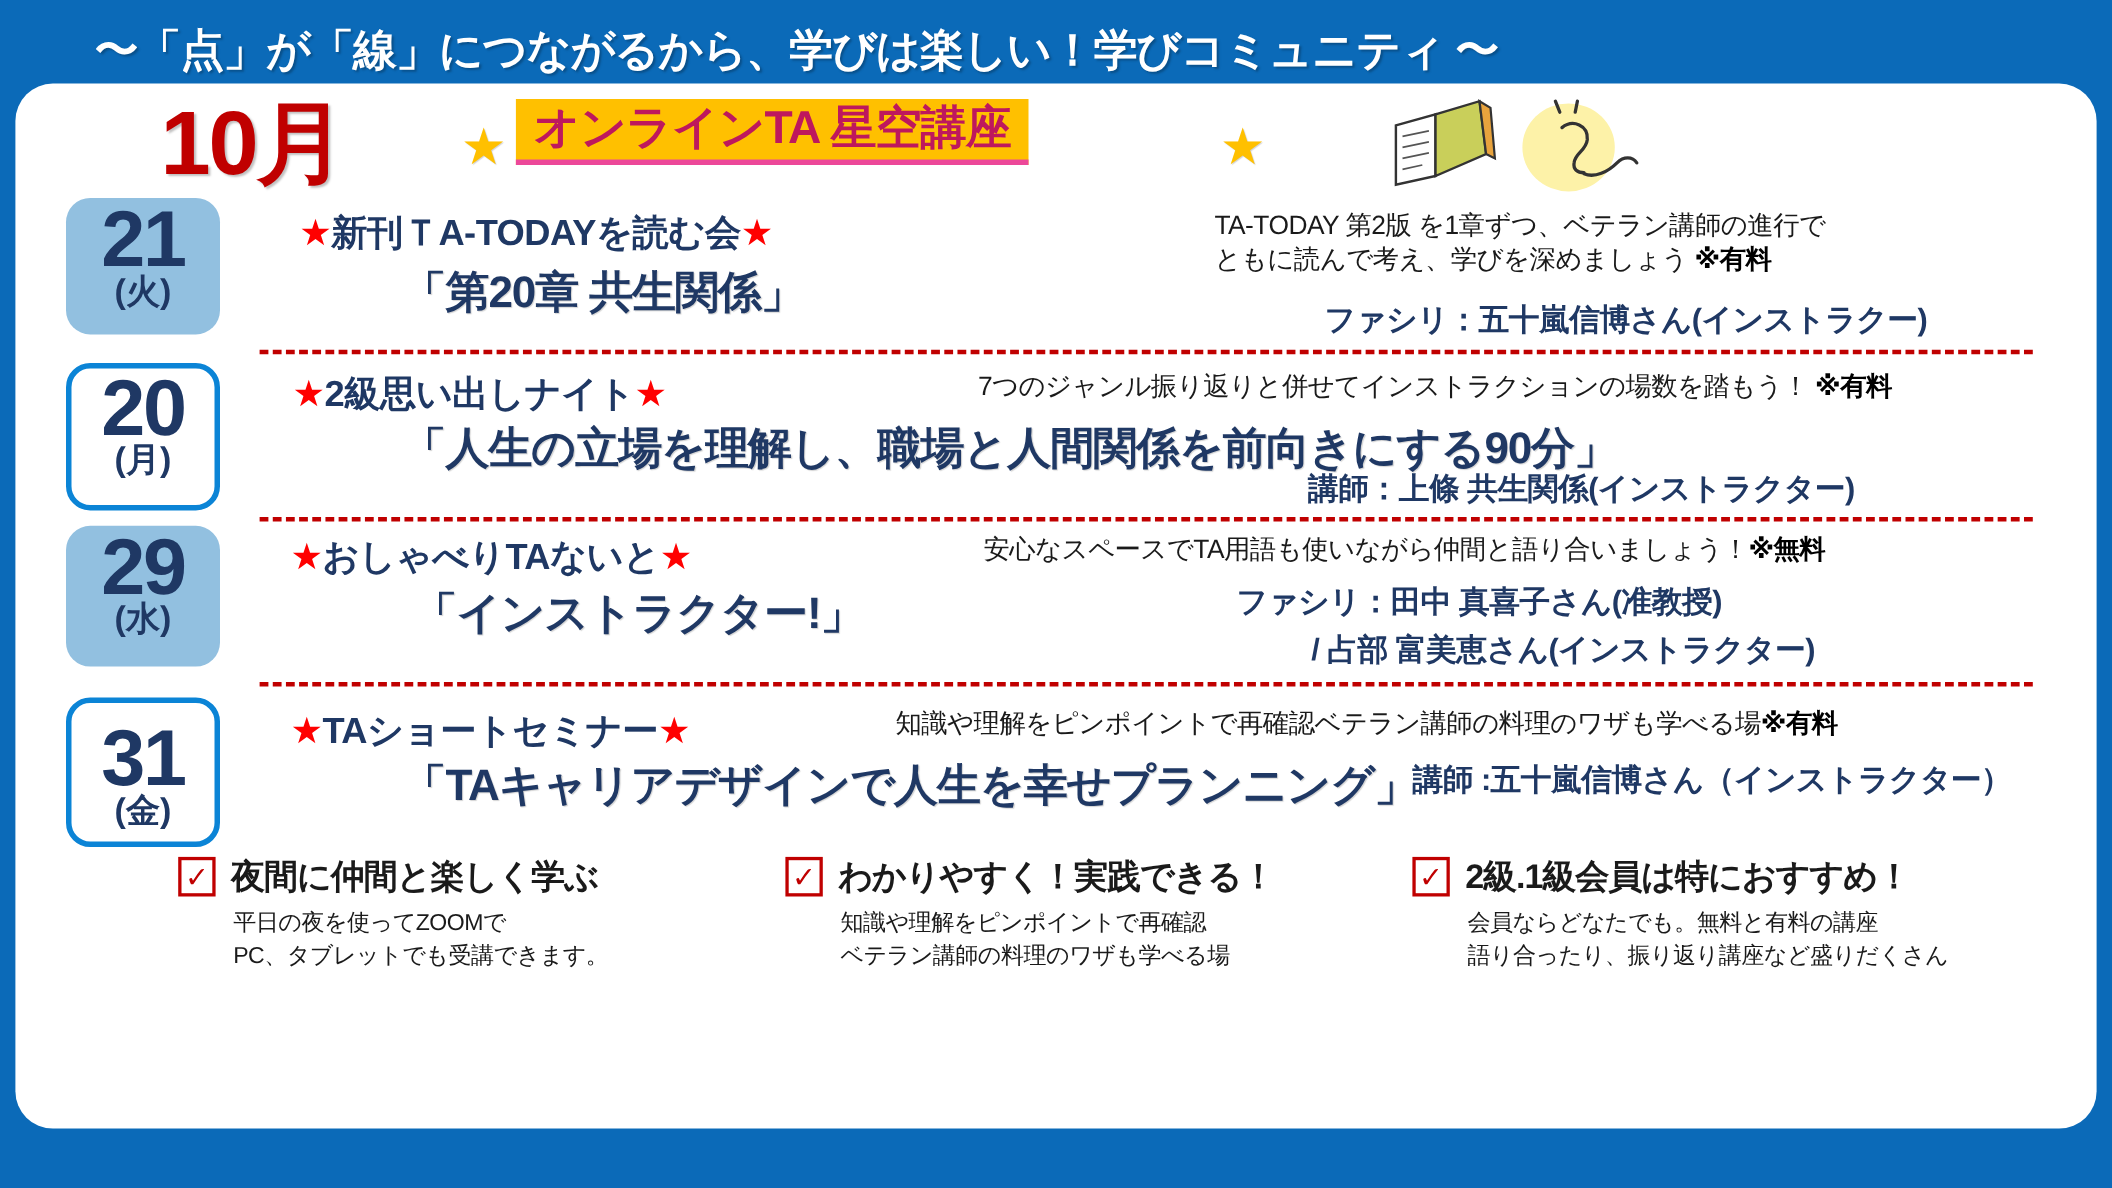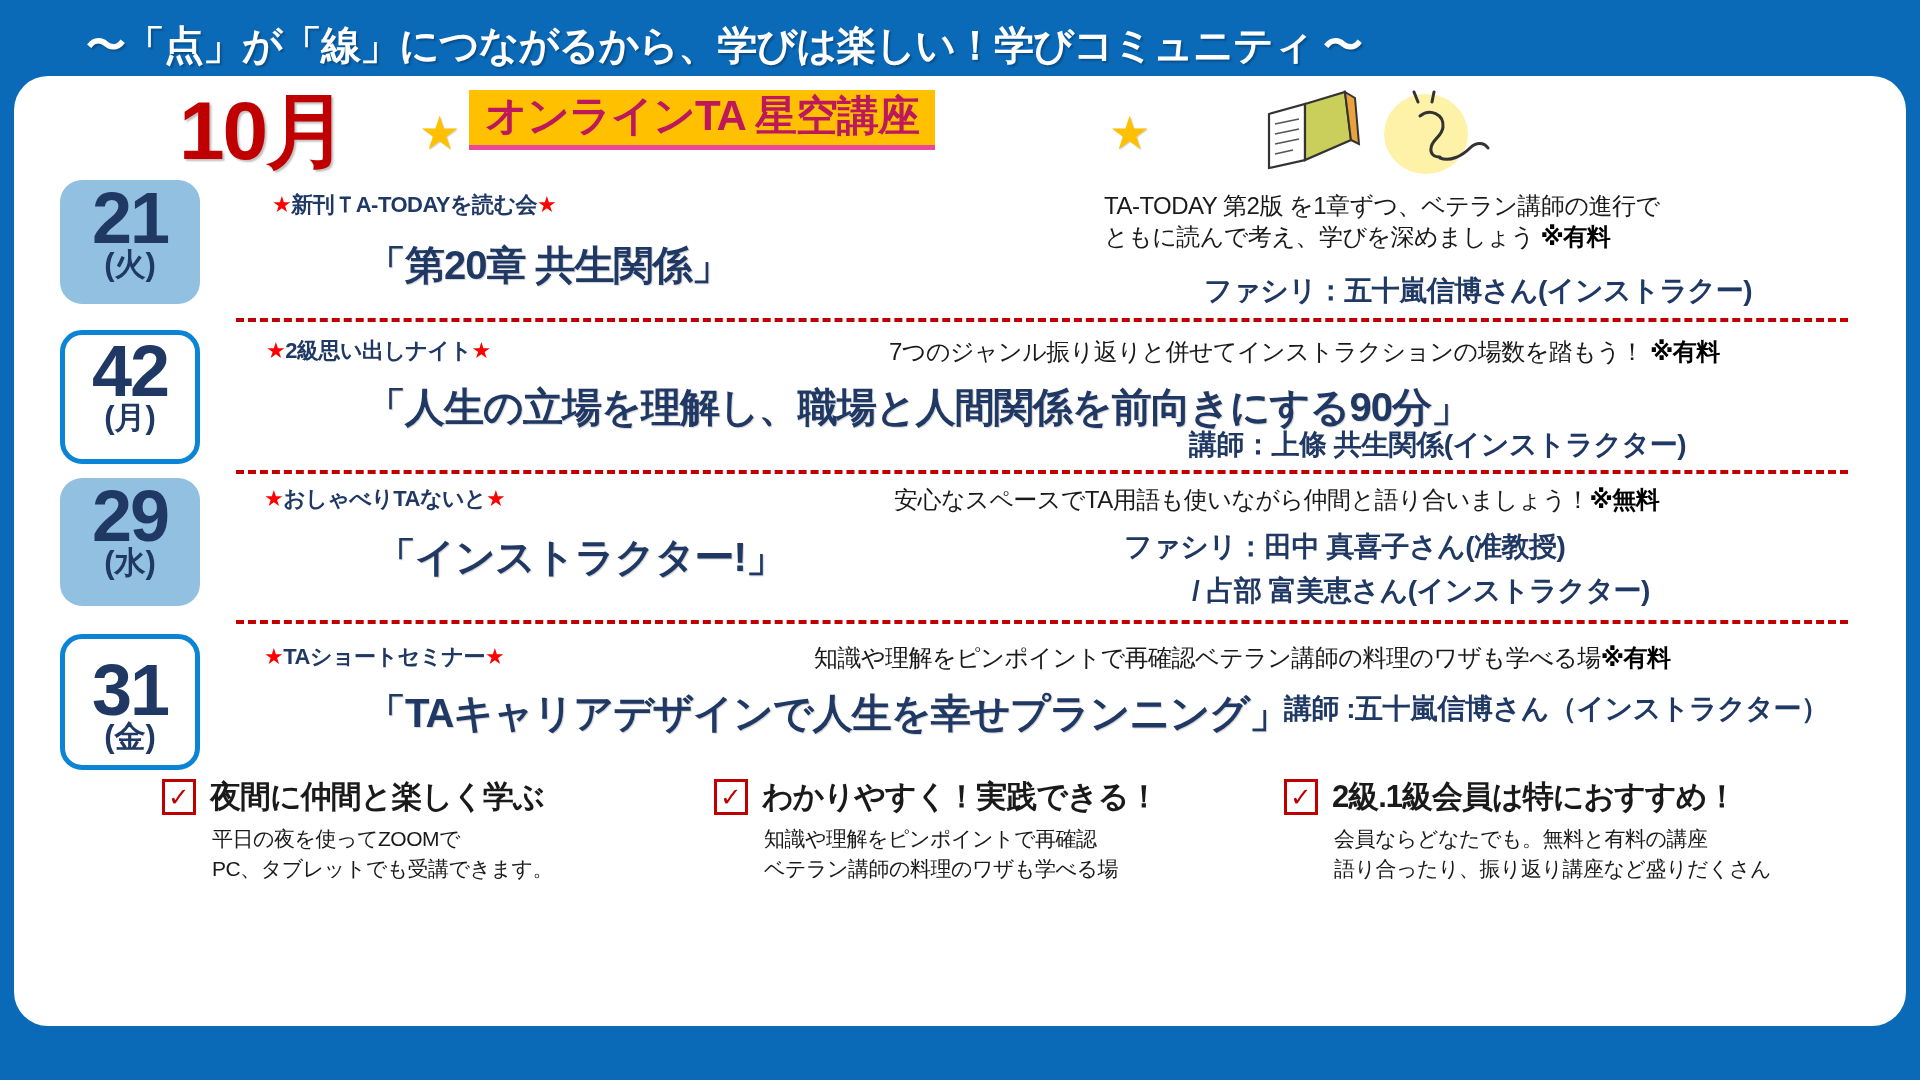--- a/index.html
+++ b/index.html
@@ -28,21 +28,20 @@
     box-sizing:border-box;overflow:hidden;
   }
 
   
   .title-band{position:absolute;left:0;top:0;width:1892px;height:110px;}
   .month{
     position:absolute;left:132px;top:14px;
     font-size:82px;font-weight:bold;color:#c00000;letter-spacing:-2px;
     text-shadow:2px 2px 2px rgba(0,0,0,.25);
     line-height:1;
-    margin-left:33px;
   }
   .star-left{position:absolute;left:405px;top:34px;}
   .star-right{position:absolute;left:1095px;top:34px;}
   .star{font-size:46px;color:#ffc000;line-height:1;display:block;
         text-shadow:1px 1px 1px rgba(0,0,0,.18);}
   .maintitle{
     position:absolute;left:455px;top:14px;
     background:#ffc000;color:#be185d;
     font-size:42px;font-weight:bold;letter-spacing:-1px;
     padding:4px 16px 6px 16px;line-height:1.06;
@@ -73,21 +72,21 @@
   .daynum{
     font-size:72px;font-weight:bold;color:#1f3864;line-height:.96;
     letter-spacing:-2px;
   }
   .dayname{
     font-size:31px;font-weight:bold;color:#1f3864;line-height:1;margin-top:-4px;
   }
 
   
   .ev-head{
-    position:absolute;font-size:22px;font-weight:bold;color:#1f3864;
+    position:absolute;font-size:33px;font-weight:bold;color:#1f3864;
     white-space:nowrap;letter-spacing:-0.5px;
   }
   .ev-head .rs{color:#ff0000;}
   .ev-title{
     position:absolute;font-size:40px;font-weight:bold;color:#1f3864;
     white-space:nowrap;letter-spacing:-1px;
     text-shadow:1px 1px 1px rgba(0,0,0,.18);
   }
   .ev-desc{
     position:absolute;font-size:24px;color:#1a1a1a;
@@ -178,21 +177,21 @@
           <b>※有料</b>
         </div>
 
         <div class="ev-person" style="left:1190px;top:92px;">ファシリ：五十嵐信博さん(インストラクー)</div>
 
         <div class="sep" style="left:222px;top:138px;width:1612px;"></div>
       </div>
 
       <div class="row r2">
         <div class="datebox outlined" style="top:8px;height:134px;padding-top:2px;">
-          <div class="daynum">42</div>
+          <div class="daynum">20</div>
           <div class="dayname">(月)</div>
         </div>
 
         <div class="ev-head" style="left:252px;top:14px;">
           <span class="rs">★</span><span>2級思い出しナイト</span><span class="rs">★</span>
         </div>
 
         <div class="ev-title" style="left:352px;top:58px;">「人生の立場を理解し、職場と人間関係を前向きにする90分」</div>
 
         <div class="ev-desc" style="left:875px;top:14px;">

